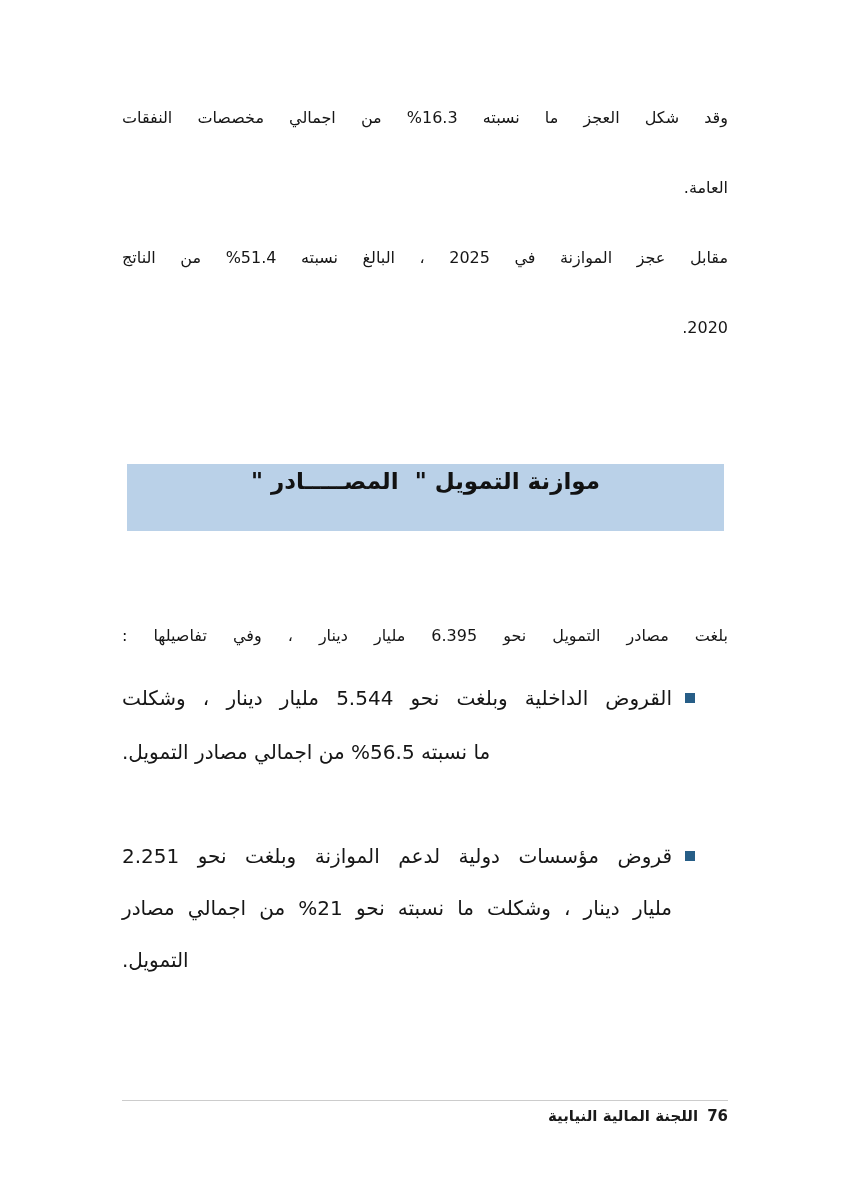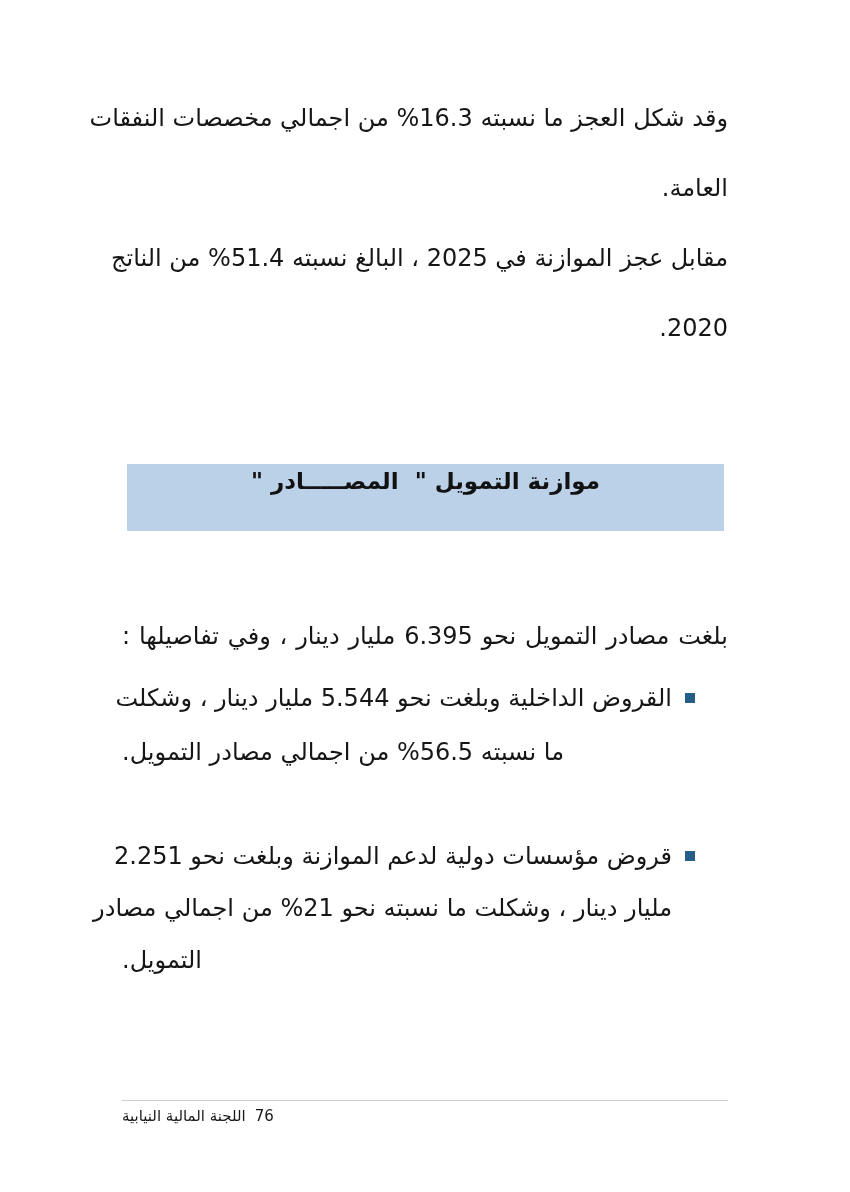--- a/index.html
+++ b/index.html
@@ -19,21 +19,21 @@
   }
   
   .para {
     position: absolute;
     right: 122px;
     width: 606px;
   }
   .top-paras { top: 83px; }
   .sources-para { top: 601px; }
   .line {
-    font-size: 24px;
+    font-size: 16px;
     height: 70px;
     line-height: 70px;
     text-align: justify;
     text-align-last: justify;
     white-space: nowrap;
   }
   .line.last {
     text-align: right;
     text-align-last: auto;
   }
@@ -71,21 +71,21 @@
     height: 10px;
     background: var(--bullet, #275e87);
   }
   .b1 .bullet-square { top: 22px; }
   .b2 .bullet-square { top: 21px; }
   .bullet-text {
     margin-right: 56px;
     width: 550px;
   }
   .bline {
-    font-size: 24px;
+    font-size: 20px;
     text-align: justify;
     text-align-last: justify;
     white-space: nowrap;
   }
   .b1 .bline { height: 54px; line-height: 54px; }
   .b2 .bline { height: 52px; line-height: 52px; }
   .bline.last {
     text-align: left;
     text-align-last: auto;
   }
@@ -98,23 +98,23 @@
     height: 0;
     border-top: 1px solid var(--footer-rule, #cccccc);
   }
   .footer {
     position: absolute;
     top: 1103px;
     right: 122px;
     width: 606px;
     height: 26px;
     line-height: 26px;
-    text-align: left;
+    text-align: right;
     font-size: 15px;
-    font-weight: normal;
+    font-weight: bold;
     color: #1a1a1a;
   }
   .page-num { margin-left: 9px; }
 </style>
 </head>
 <body>
 
 <div class="page">
 
   <div class="para top-paras">

